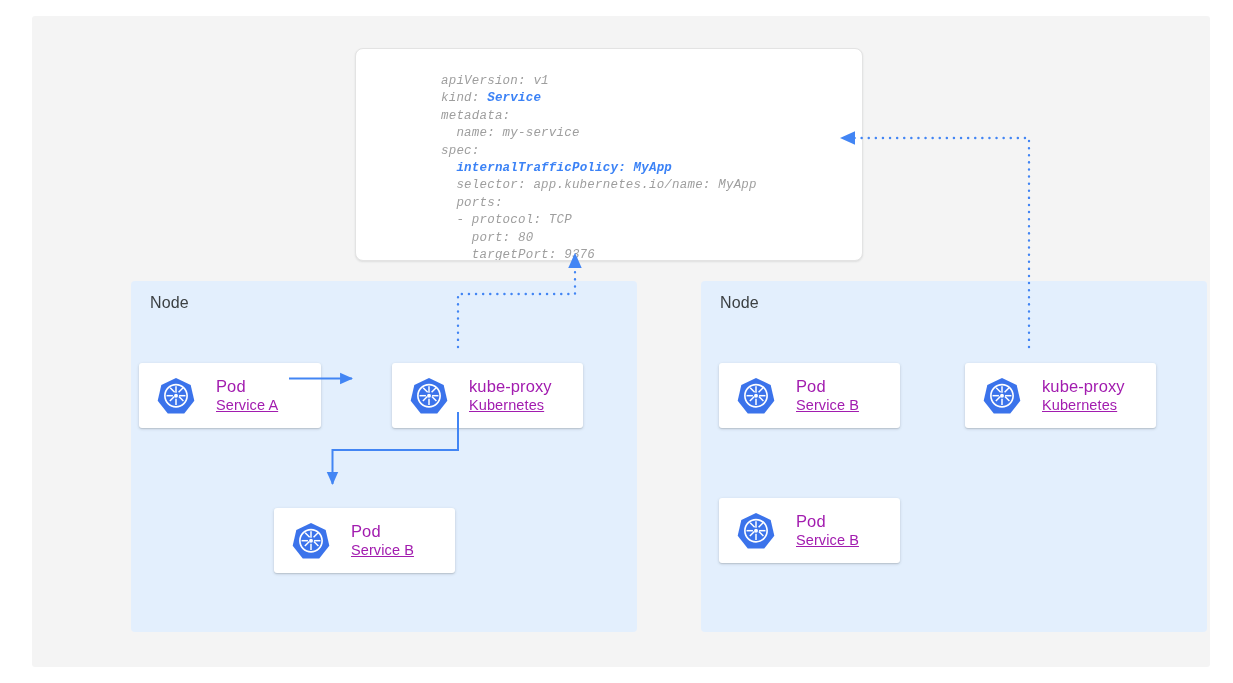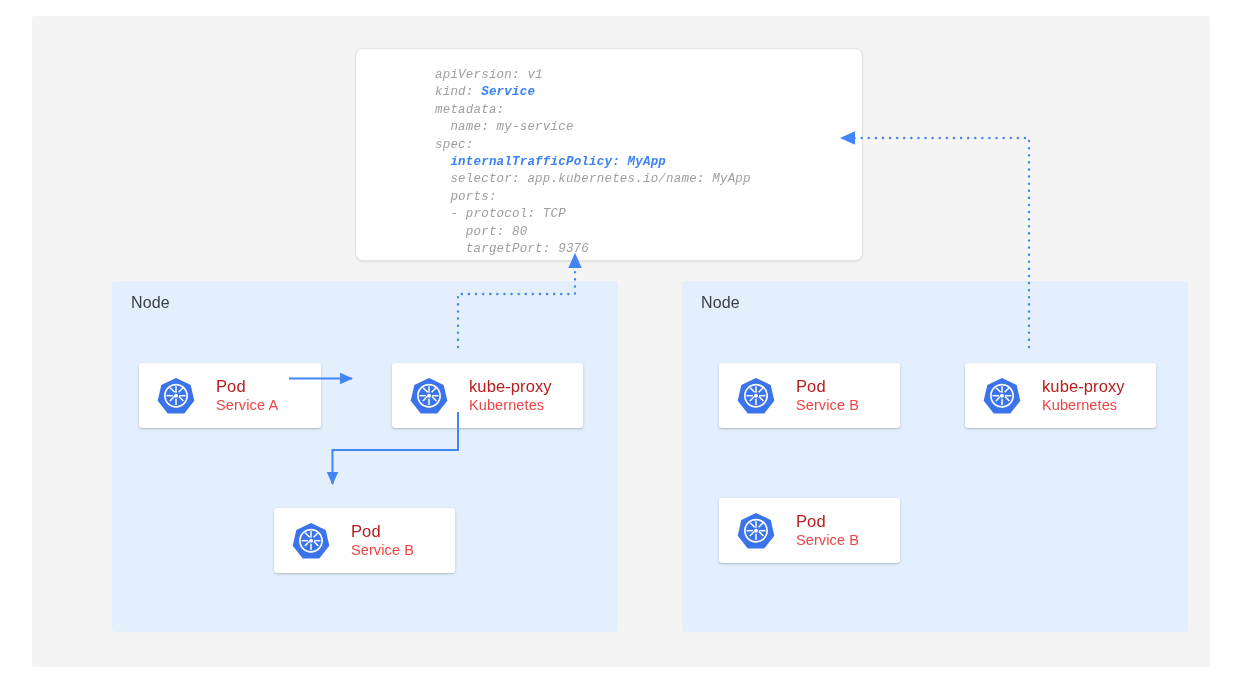--- a/index.html
+++ b/index.html
@@ -37,39 +37,40 @@
     border: 1px solid #e3e3e3;
     border-radius: 8px;
     box-shadow: 0 1px 2px rgba(60,64,67,0.12);
     box-sizing: border-box;
     overflow: hidden;
   }
   #yaml-code {
     position: absolute;
     left: 75px;
     top: 14px;
-    margin: 4px;
+    margin: 10px;
     font-family: "Liberation Mono", "DejaVu Sans Mono", monospace;
     font-style: italic;
     font-size: 12.5px;
     line-height: 17.4px;
     color: #9e9e9e;
     white-space: pre;
     letter-spacing: 0.2px;
   }
   #yaml-code b {
     color: #3b82f6;
     font-weight: bold;
   }
 
   
   .node-panel {
     position: absolute;
     background: #e3effd;
     border-radius: 4px;
+    margin-left: 19px;
   }
   #node-left  { left: 80px;  top: 265px; width: 506px; height: 351px; }
   #node-right { left: 650px; top: 265px; width: 506px; height: 351px; }
   .node-label {
     position: absolute;
     left: 19px;
     top: 13px;
     font-size: 16px;
     color: #3c4043;
     letter-spacing: 0.1px;
@@ -93,29 +94,30 @@
     display: block;
   }
   .card-text {
     margin-left: 20px;
     display: flex;
     flex-direction: column;
     justify-content: center;
   }
   .card-title {
     font-size: 16.5px;
-    color: #b91c1c;
+    color: #a21caf;
     line-height: 20px;
     letter-spacing: 0.1px;
   }
   .card-sub {
     font-size: 14.5px;
-    color: #ef4444;
+    color: #a21caf;
     line-height: 19px;
     letter-spacing: 0.1px;
+    text-decoration: underline;
   }
 
   #card-pod-a        { left: 107px; top: 347px; width: 182px; height: 65px; }
   #card-kube-proxy-l { left: 360px; top: 347px; width: 191px; height: 65px; }
   #card-pod-b-left   { left: 242px; top: 492px; width: 181px; height: 65px; }
   #card-pod-b-r1     { left: 687px; top: 347px; width: 181px; height: 65px; }
   #card-kube-proxy-r { left: 933px; top: 347px; width: 191px; height: 65px; }
   #card-pod-b-r2     { left: 687px; top: 482px; width: 181px; height: 65px; }
 
   

